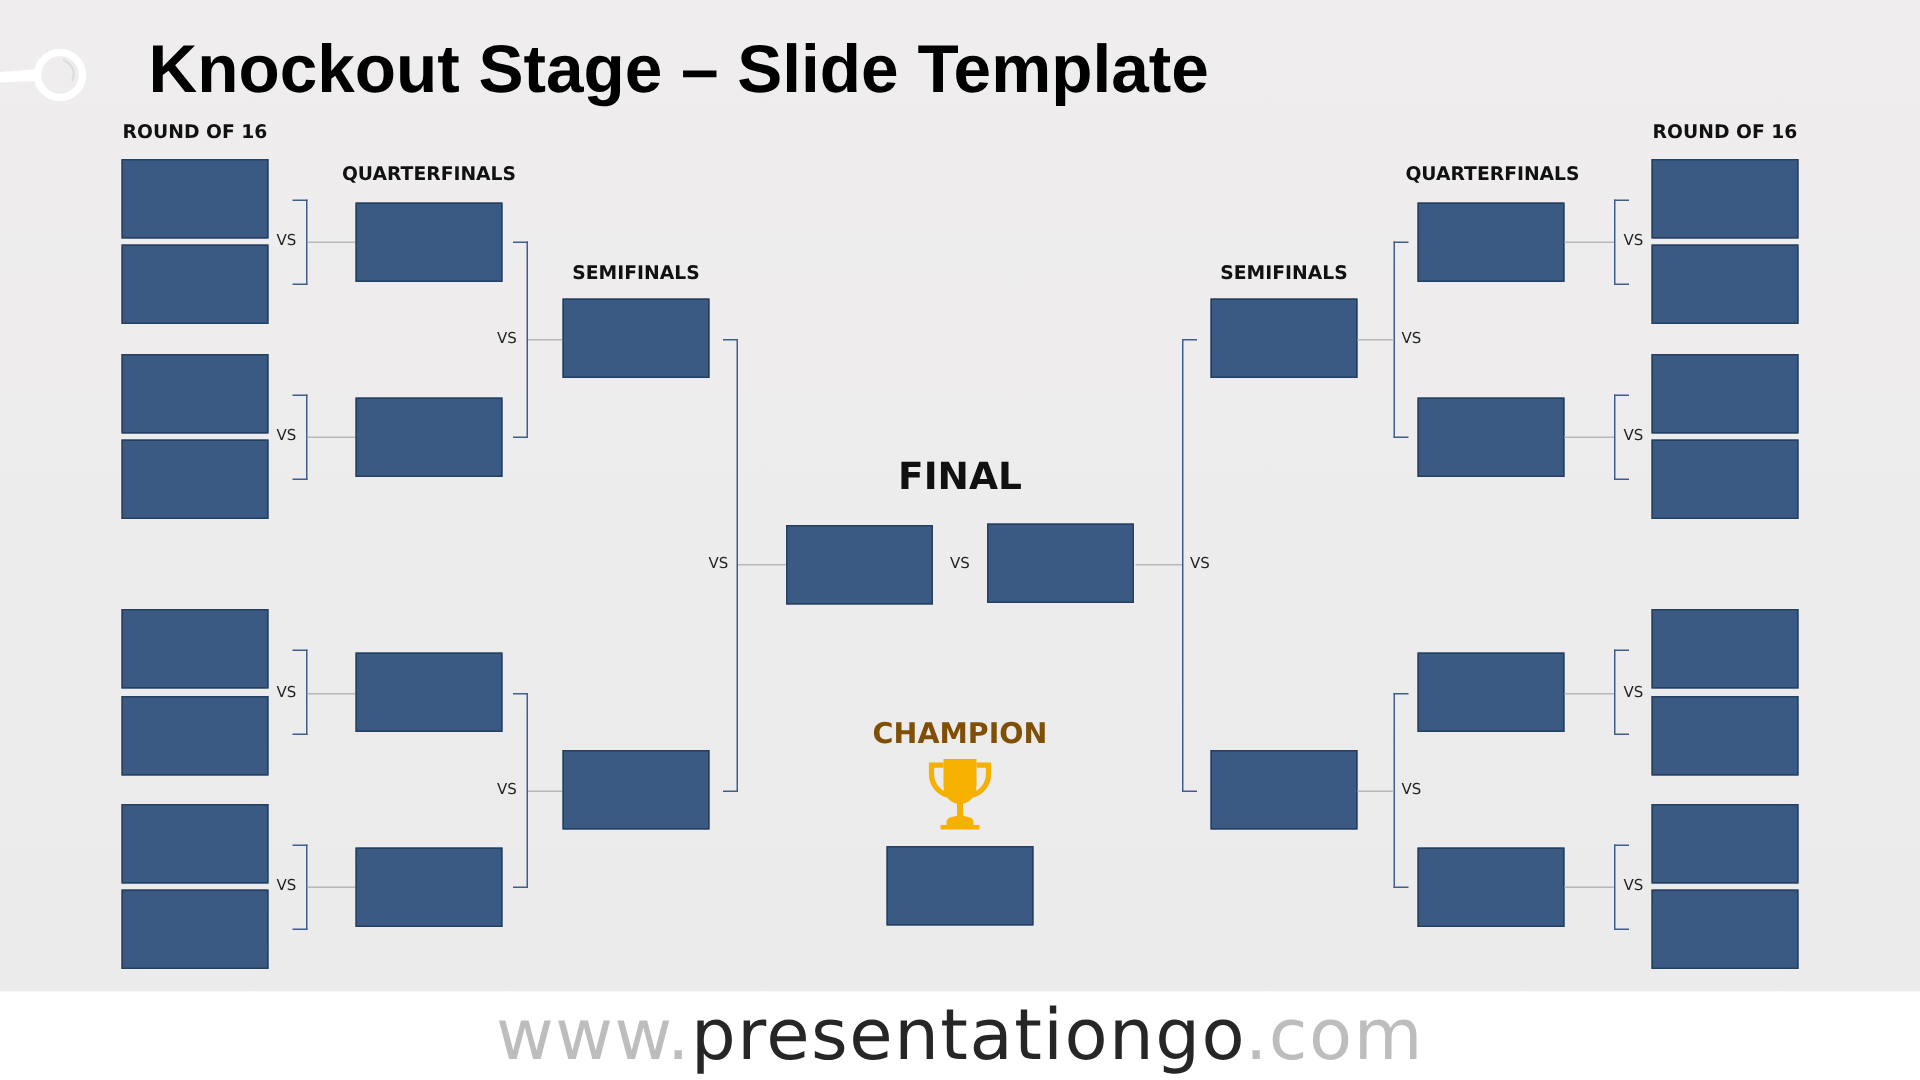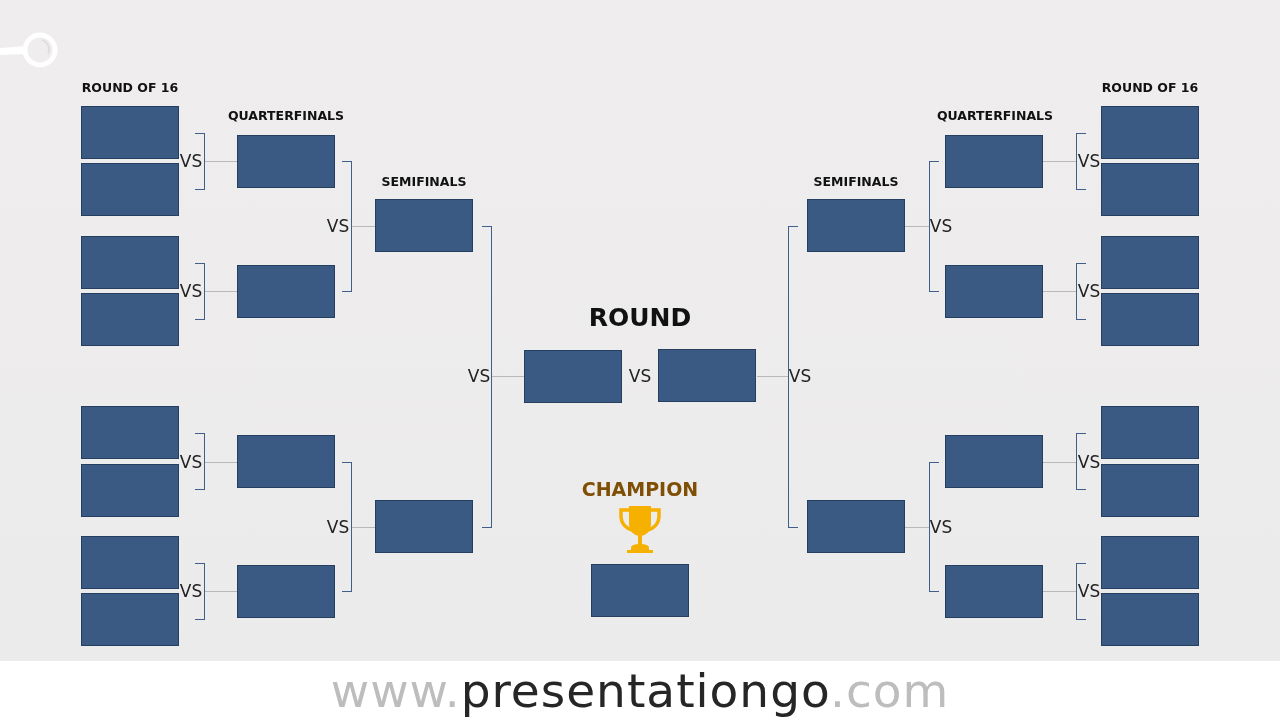--- a/index.html
+++ b/index.html
@@ -9,45 +9,46 @@
   .footer-text { font-family:"DejaVu Sans", sans-serif; font-size:47px; line-height:59px; letter-spacing:1px; }
   .footer-text .grey { color:#bdbdbd; }
   .footer-text .dark { color:#262626; }
   .title { position:absolute; left:99px; top:18px; font-family:"Liberation Sans", sans-serif; font-weight:bold; font-size:45px; color:#000; white-space:nowrap; line-height:56px; }
   .pin { position:absolute; left:0; top:30px; width:62px; height:40px; }
   .label { position:absolute; font-family:"DejaVu Sans", sans-serif; font-weight:bold; color:#111; white-space:nowrap; transform:translateX(-50%); }
   .lbl-sm { font-size:12.5px; }
   .lbl-final { font-size:25px; }
   .lbl-champ { font-size:19px; color:#7f4f05; }
   .box { position:absolute; width:98px; height:53px; background:#3a5a83; border:1px solid #253f61; box-sizing:border-box; }
-  .vs { position:absolute; font-family:"DejaVu Sans", sans-serif; font-size:17px; color:#222; transform:translate(-50%,-50%); }
+  .vs { position:absolute; font-family:"DejaVu Sans", sans-serif; font-size:10px; color:#222; transform:translate(-50%,-50%); }
   .hline { position:absolute; height:1px; background:#b8b8b8; }
   .bracket-l { position:absolute; border:1.3px solid #3f5f8a; border-left:none; width:10px; box-sizing:border-box; }
   .bracket-r { position:absolute; border:1.3px solid #3f5f8a; border-right:none; width:10px; box-sizing:border-box; }
   .trophy { position:absolute; left:617px; top:504px; width:46px; height:50px; }
 </style>
 </head>
 <body>
 
 <div class="slide">
 
   <svg class="pin" viewBox="0 0 62 40">
     <path d="M0 18 L26 16 L26 24 L0 25 Z" fill="#ffffff"></path>
     <circle cx="40" cy="20" r="15" fill="none" stroke="#ffffff" stroke-width="5"></circle>
     <path d="M42 10 A10 10 0 0 1 48 24" fill="none" stroke="#dcdcdc" stroke-width="1.5"></path>
   </svg>
 
+  <div class="title">Knockout Stage – Slide Template</div>
 
   <div class="label lbl-sm" style="left:130px;top:80px;">ROUND OF 16</div>
   <div class="label lbl-sm" style="left:286px;top:108px;">QUARTERFINALS</div>
   <div class="label lbl-sm" style="left:424px;top:174px;">SEMIFINALS</div>
   <div class="label lbl-sm" style="left:1150px;top:80px;">ROUND OF 16</div>
   <div class="label lbl-sm" style="left:995px;top:108px;">QUARTERFINALS</div>
   <div class="label lbl-sm" style="left:856px;top:174px;">SEMIFINALS</div>
-  <div class="label lbl-final" style="left:640px;top:303px;">ROUND</div>
+  <div class="label lbl-final" style="left:640px;top:303px;">FINAL</div>
   <div class="label lbl-champ" style="left:640px;top:478px;">CHAMPION</div>
 
   <div class="box" style="left:81px;top:106px;"></div>
   <div class="box" style="left:81px;top:163px;"></div>
   <div class="box" style="left:81px;top:236px;"></div>
   <div class="box" style="left:81px;top:293px;"></div>
   <div class="box" style="left:81px;top:406px;"></div>
   <div class="box" style="left:81px;top:464px;"></div>
   <div class="box" style="left:81px;top:536px;"></div>
   <div class="box" style="left:81px;top:593px;"></div>

